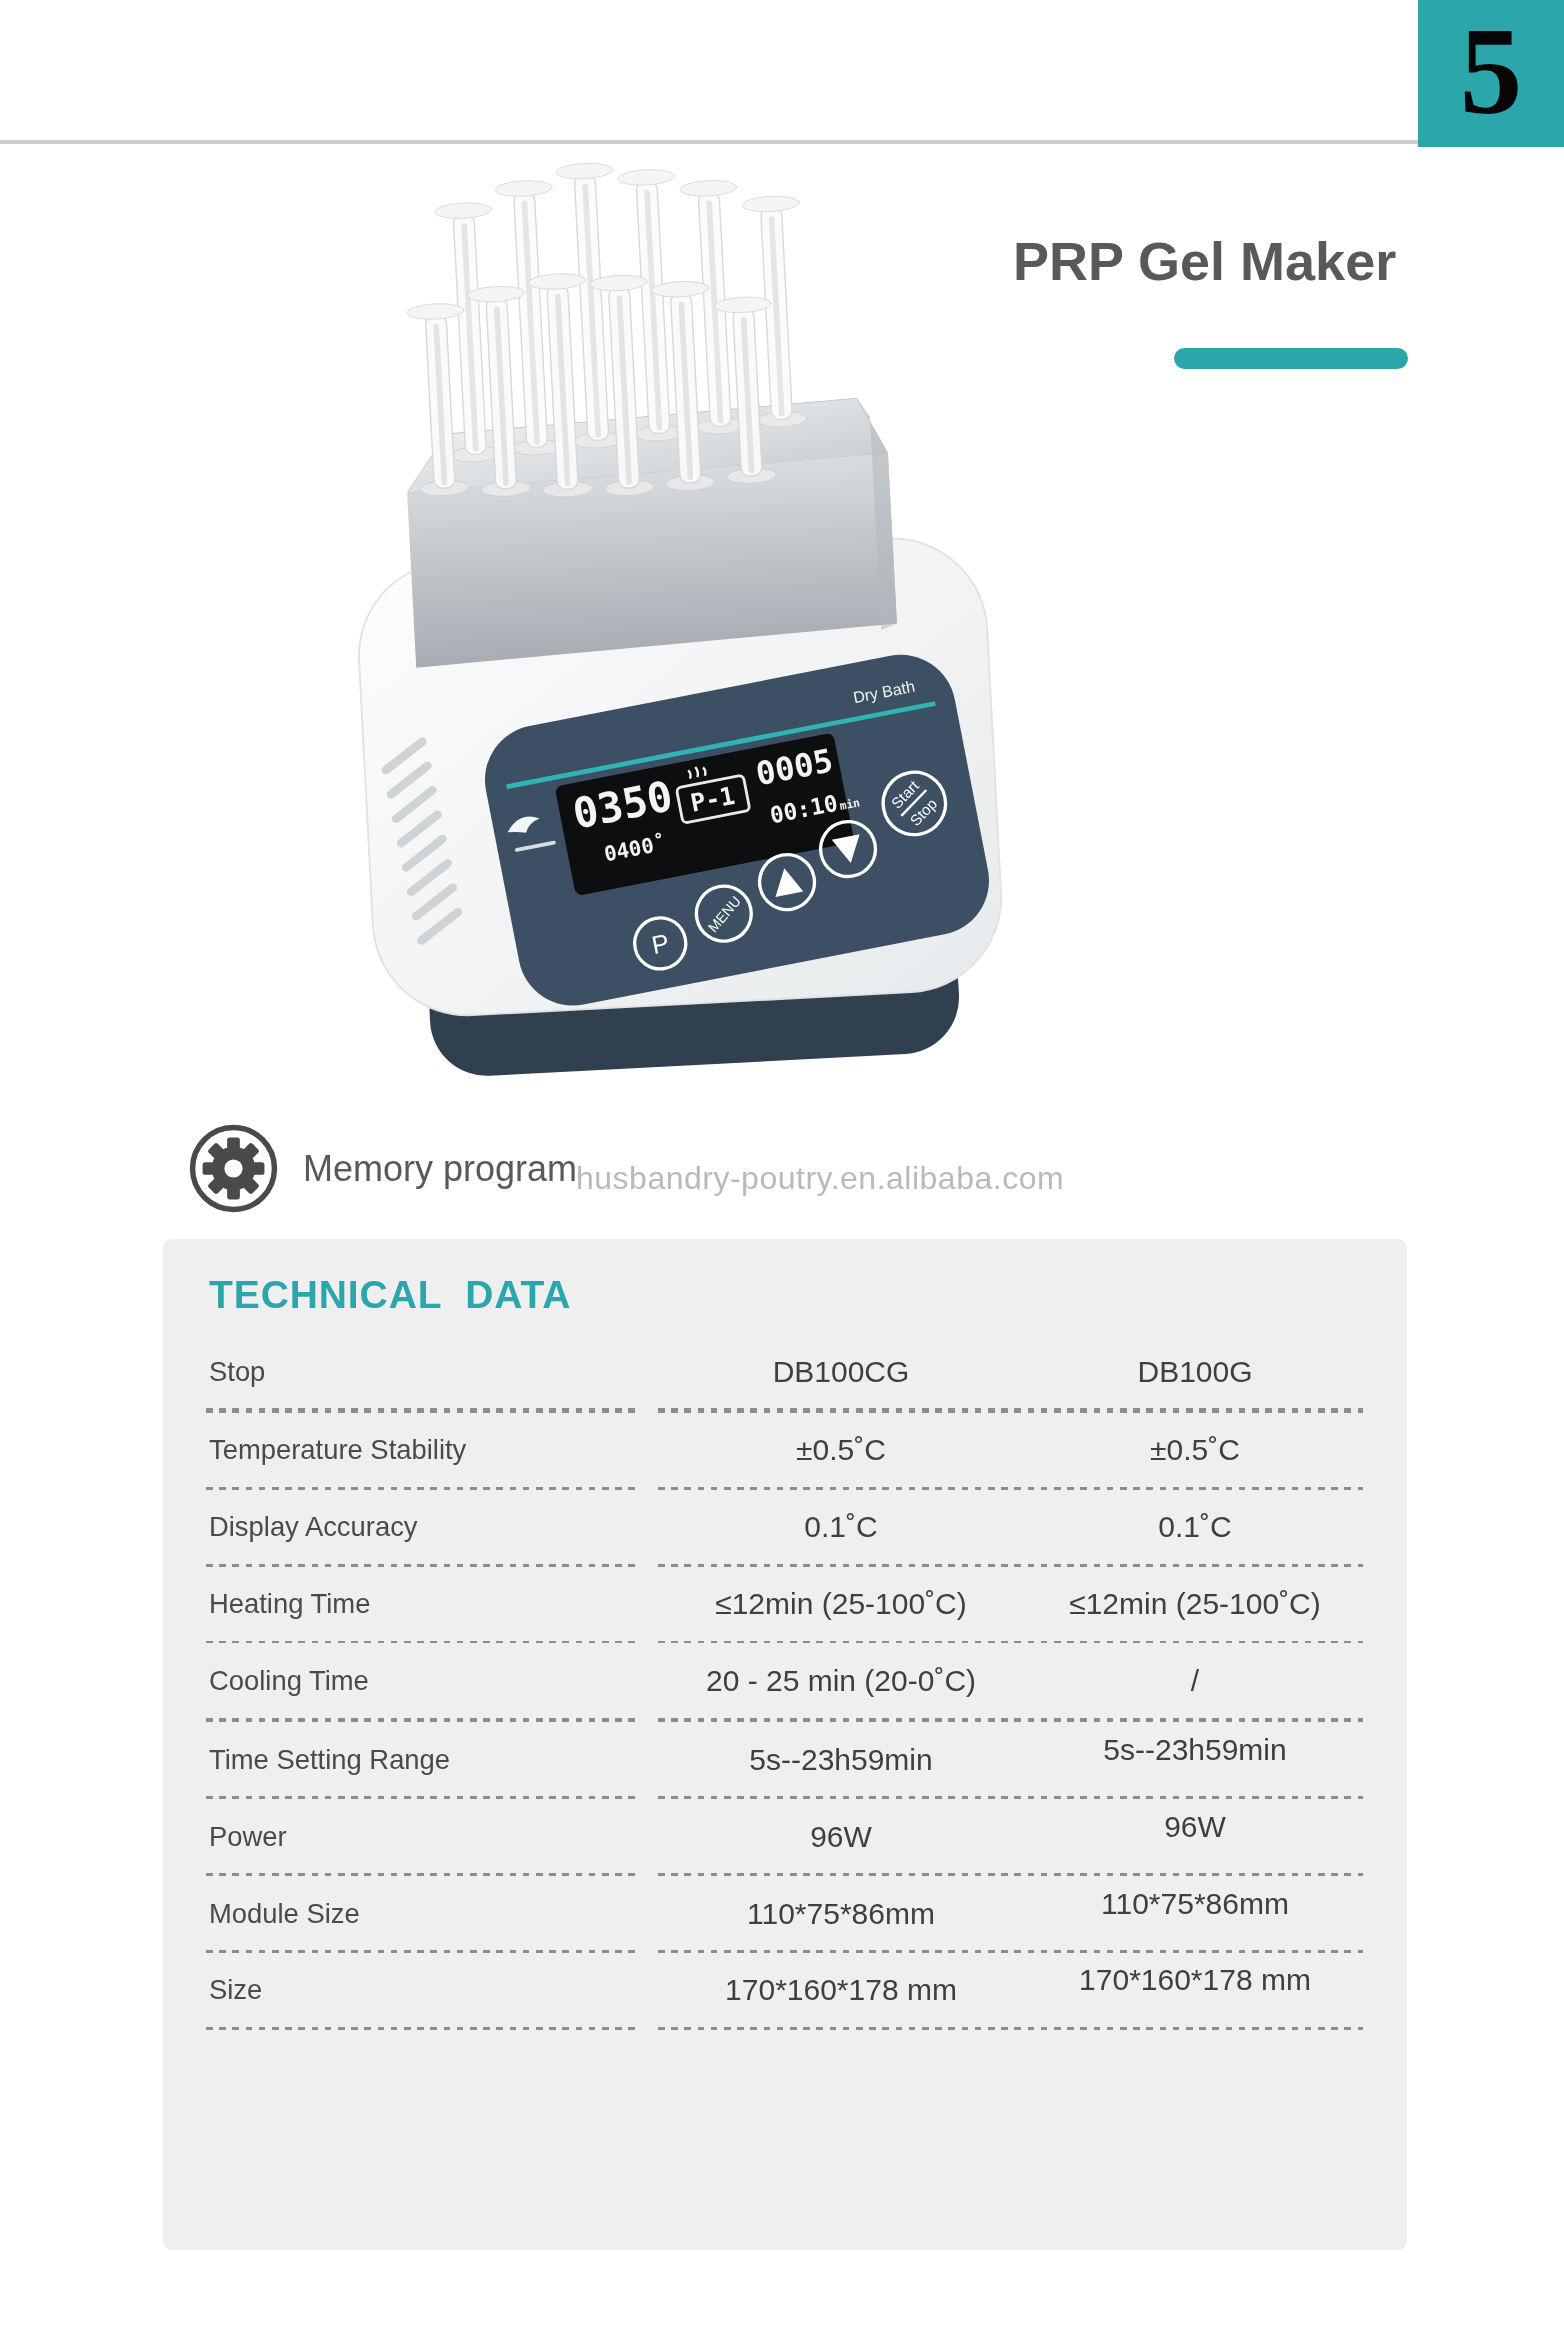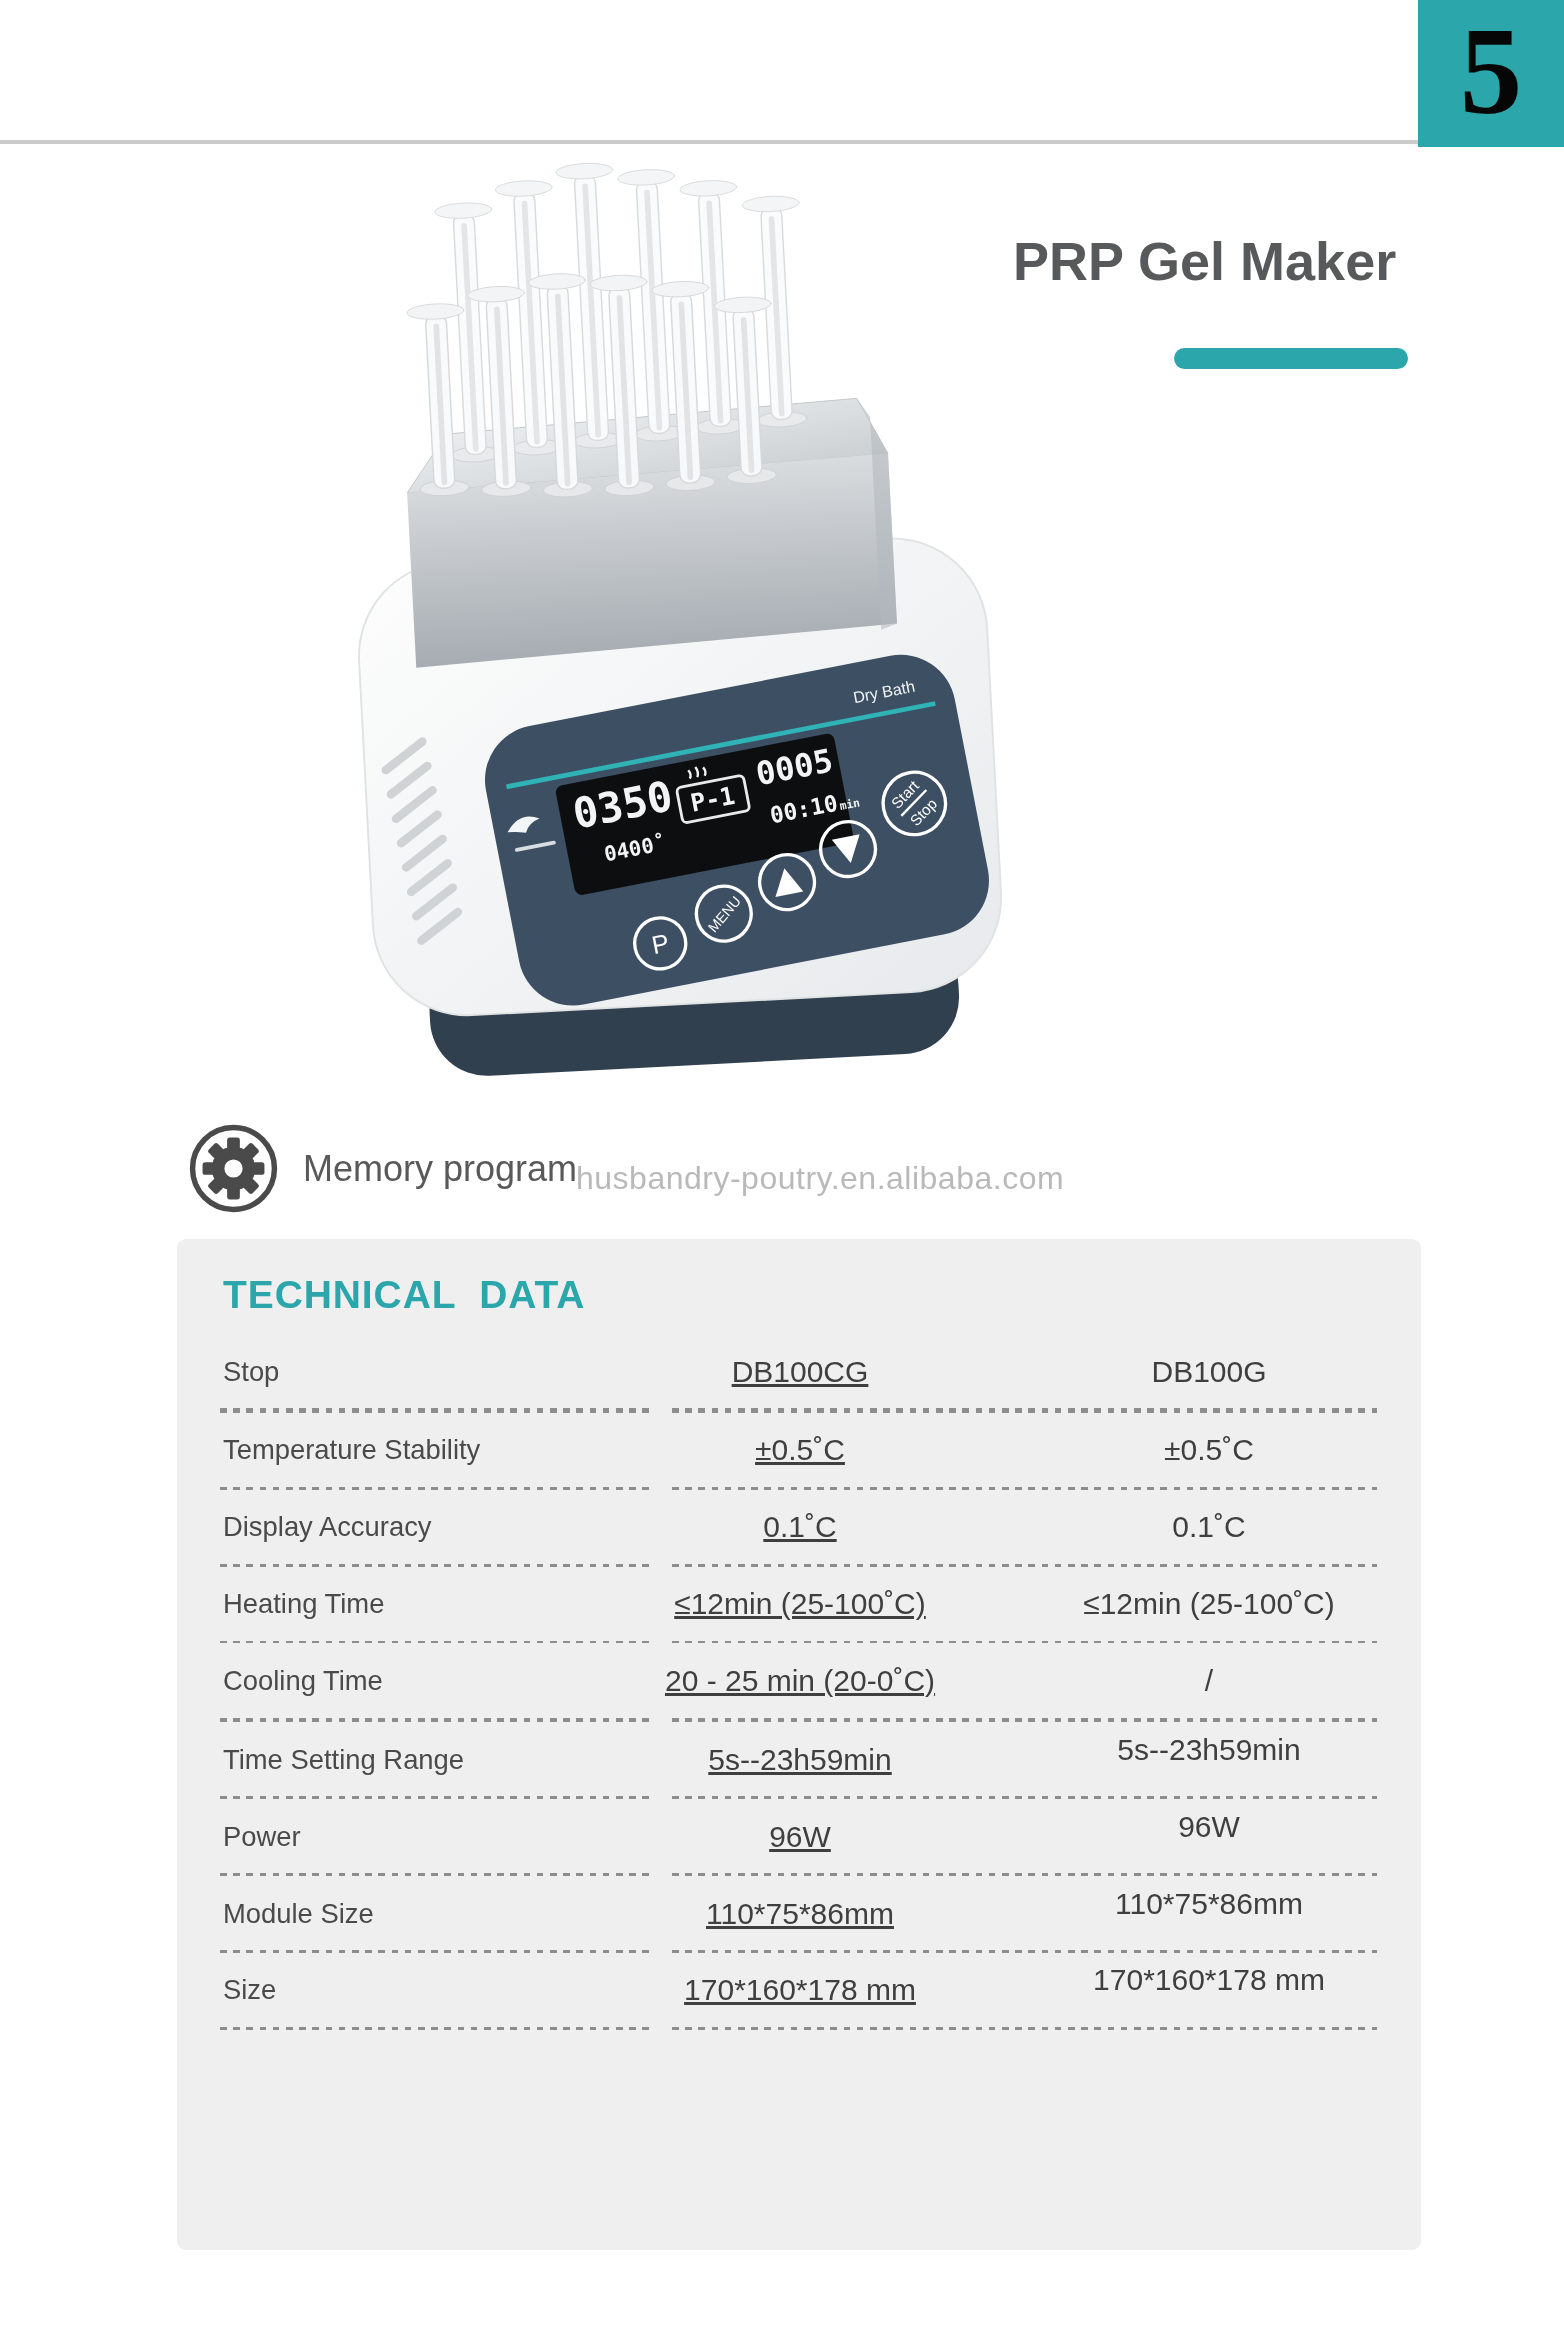--- a/index.html
+++ b/index.html
@@ -30,34 +30,34 @@
   .feature-1 { left:188px; top:1123px; }
   .feature-2 { left:795px; top:1123px; }
   .feature .icon-circle { width:91px; height:91px; flex:0 0 auto; }
   .feature .label { font-size:36px; color:#595959; white-space:nowrap; }
   .watermark {
     position:absolute; left:566px; top:1160px; z-index:3;
     font-size:32px; color:#8f8f8f; opacity:0.62; white-space:nowrap; letter-spacing:0.5px;margin-left:10px;
   }
   .tech-card {
     position:absolute; left:163px; top:1239px; width:1244px; height:1011px;
-    background:#EFEFEF; border-radius:9px; z-index:2;margin-left:14px;
+    background:#EFEFEF; border-radius:9px; z-index:2;
   }
   .tech-heading {
     position:absolute; left:46px; top:34px;
     font-size:39px; font-weight:bold; color:#2BA7AB; letter-spacing:0.9px; white-space:pre;
   }
   .tech-table { position:absolute; left:0; top:95px; width:1244px; }
   .t-row { height:75px; position:relative; }
   .t-label {
     position:absolute; left:46px; top:50%; transform:translateY(-50%);
     font-size:27.4px; color:#4A4A4A; white-space:nowrap;
   }
   .t-val { position:absolute; top:50%; transform:translate(-50%,-50%); font-size:30px; color:#3F3F3F; white-space:nowrap; }
-  .t-val.c1 { left:623px;text-decoration:underline; }
+  .t-val.c1 { left:678px; }
   .t-val.c2 { left:1032px; }
   .t-row.raised .t-val.c2 { transform:translate(-50%,-50%) translateY(-10.4px); }
   .t-sep { height:1.9px; display:flex; }
   .t-sep .seg {
     height:2.8px; margin-top:-0.9px;
     background:repeating-linear-gradient(90deg,#8d8d8d 0 6.6px,transparent 6.6px 13.2px);
   }
   .t-sep .seg.left  { margin-left:43px;  width:435px; }
   .t-sep .seg.right { margin-left:17px; width:705px; }
 </style>

